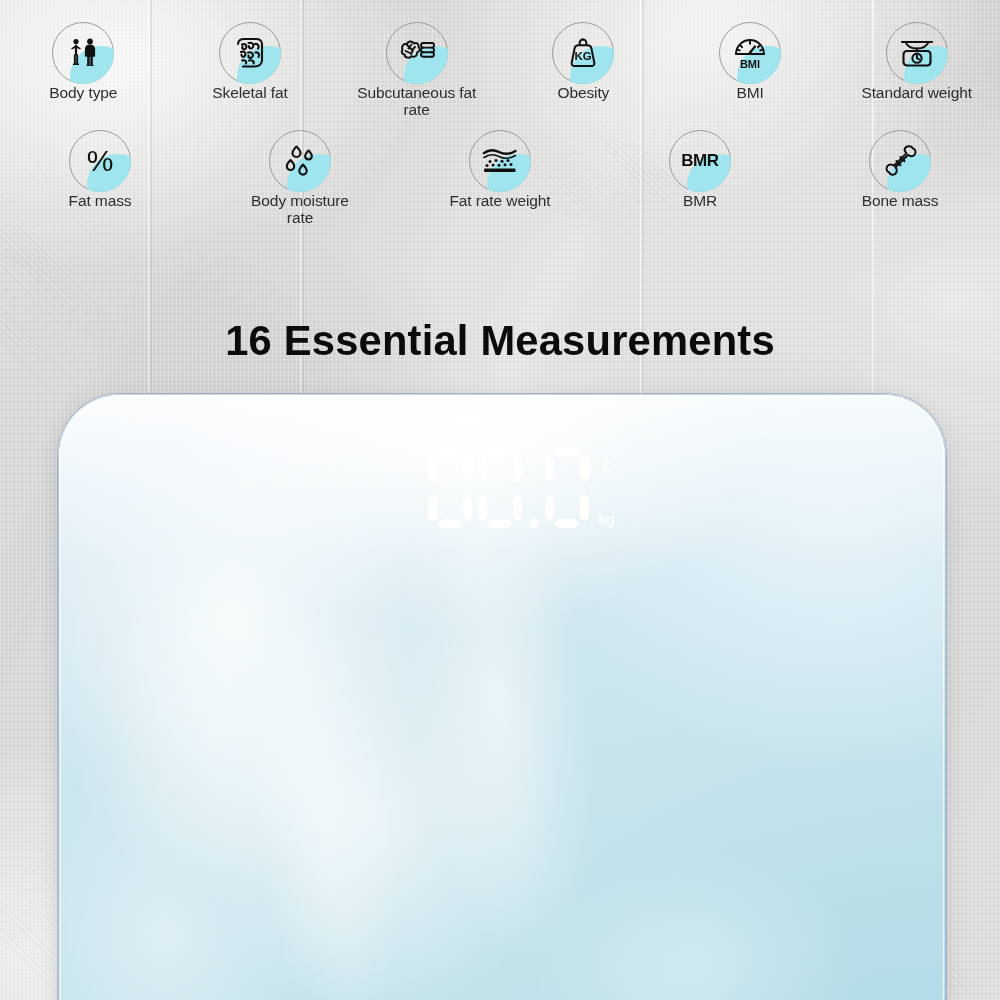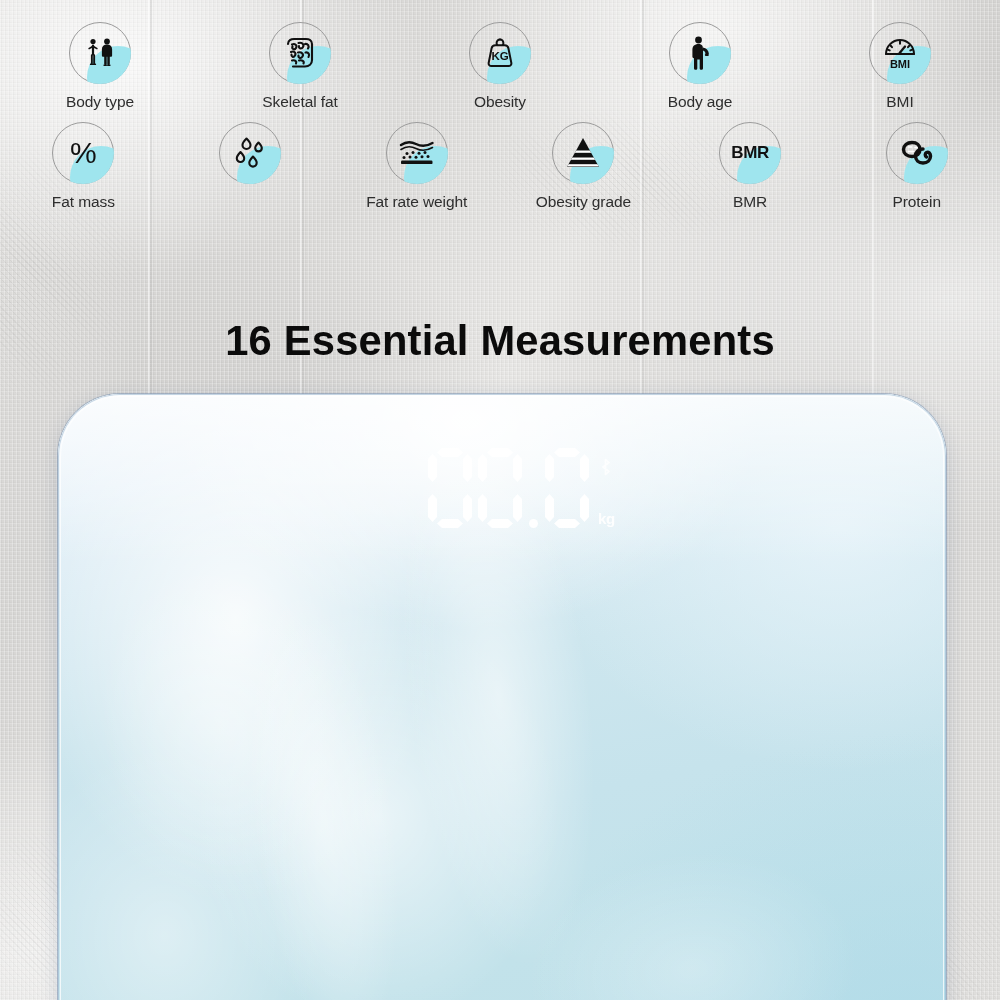--- a/index.html
+++ b/index.html
@@ -119,21 +119,20 @@
     position: relative;
     z-index: 2;
     display: flex;
     align-items: center;
     justify-content: center;
     width: 100%;
     height: 100%;
   }
   .icon-circle svg { display: block; }
   .icon-label {
-    margin-top: 9px;
     font-size: 15.5px;
     line-height: 17px;
     color: #2e2e2e;
     text-align: center;
     max-width: 120px;
     letter-spacing: -0.1px;
   }
   .bmr-text {
     font-size: 17px;
     font-weight: bold;
@@ -360,58 +359,62 @@
               <path d="M22.5 15.5 C25.5 15 27 17.5 25.5 20"></path>
               <path d="M9 23.5 C12 22.5 14 24.5 13 26.5"></path>
               <path d="M16 23.5 C19 22.5 21.5 24.5 20.5 26.5"></path>
             </g>
           </svg>
         </span>
       </div>
       <div class="icon-label">Skeletal fat</div>
     </div>
 
+    <div class="icon-cell">
+      <div class="icon-circle">
+        <div class="clip">
+            <div class="blob"></div>
+          </div>
+        <span class="glyph">
+          <svg width="36" height="30" viewBox="0 0 36 30">
+            <g fill="none" stroke="#111" stroke-width="1.9" stroke-linejoin="round" stroke-linecap="round">
+              <path d="M3.5 12 C2 8 5 5 8 6.5 C8.5 3 13 2.5 15 5.5 C17.5 4 20 6 19.5 9 C21.5 10.5 21 14 18 14.5 C18.5 18 15 20 12.5 18 C10.5 21 6 20 5.5 16.5 C2.5 16 2 13.5 3.5 12 Z"></path>
+              <path d="M8.5 7.5 L12 11 M12.5 6.5 L9.5 10.5 M6.5 13 L11 15 M14 12 L12 16 M16 9 L13 12"></path>
+              <path d="M24.5 5 L33 5 M24.5 5 C22.8 5 22 6.2 22 7.4 C22 8.6 22.8 9.6 24.5 9.6 L33 9.6"></path>
+              <path d="M24.5 9.6 C22.8 9.6 22 10.8 22 12 C22 13.2 22.8 14.2 24.5 14.2 L33 14.2"></path>
+              <path d="M24.5 14.2 C22.8 14.2 22 15.4 22 16.6 C22 17.8 22.8 18.8 24.5 18.8 L33 18.8"></path>
+              <path d="M33 5 C34.5 5 35 6.2 35 7.4 C35 8.6 34.5 9.6 33 9.6"></path>
+              <path d="M33 9.6 C34.5 9.6 35 10.8 35 12 C35 13.2 34.5 14.2 33 14.2"></path>
+              <path d="M33 14.2 C34.5 14.2 35 15.4 35 16.6 C35 17.8 34.5 18.8 33 18.8"></path>
+            </g>
+          </svg>
+        </span>
+      </div>
+      <div class="icon-label">Subcutaneous fat rate</div>
+    </div>
 
     <div class="icon-cell">
       <div class="icon-circle">
         <div class="clip">
             <div class="blob"></div>
           </div>
         <span class="glyph">
           <svg width="36" height="36" viewBox="0 0 36 36">
             <g fill="none" stroke="#111" stroke-width="2" stroke-linejoin="round" stroke-linecap="round">
               <path d="M18 4.5 a3.4 3.4 0 0 1 3.4 3.4 a3.4 3.4 0 0 1 -0.5 1.8"></path>
               <path d="M18 4.5 a3.4 3.4 0 0 0 -3.4 3.4 a3.4 3.4 0 0 0 0.5 1.8"></path>
               <path d="M13.4 10.2 L22.6 10.2 C24.6 10.2 26 11.5 26.4 13.2 L29.3 27.8 C29.7 29.8 28.4 31 26.6 31 L9.4 31 C7.6 31 6.3 29.8 6.7 27.8 L9.6 13.2 C10 11.5 11.4 10.2 13.4 10.2 Z"></path>
             </g>
             <text x="18" y="25" text-anchor="middle" font-family="'Liberation Sans', sans-serif" font-size="11.5" font-weight="bold" fill="#111">KG</text>
           </svg>
         </span>
       </div>
       <div class="icon-label">Obesity</div>
     </div>
 
-    <div class="icon-cell">
-      <div class="icon-circle">
-        <div class="clip">
-            <div class="blob"></div>
-          </div>
-        <span class="glyph">
-          <svg width="28" height="36" viewBox="0 0 28 36">
-            <g fill="#111">
-              <circle cx="12.5" cy="5" r="3.4"></circle>
-              <path d="M12.5 9 C8.6 9 6.4 11.2 6.4 14.6 L6.4 21.5 C6.4 22.6 7.1 23.2 8 23.2 L8 33.2 C8 34.2 8.8 34.8 9.7 34.8 C10.6 34.8 11.3 34.2 11.3 33.2 L11.3 24.5 L13.7 24.5 L13.7 33.2 C13.7 34.2 14.4 34.8 15.3 34.8 C16.2 34.8 17 34.2 17 33.2 L17 14.6 C17 11.2 16.4 9 12.5 9 Z"></path>
-              <path d="M17 12.5 C20.4 13.2 22.4 15.2 22.8 18.2 C23 19.6 22.3 20.4 21.2 20.4 C20.2 20.4 19.6 19.7 19.5 18.6 C19.3 17 18.4 16 17 15.6 Z"></path>
-              <path d="M19.4 18.4 C21.8 18.4 22.8 19.6 22.6 21 L20.1 21 C19.3 21 18.9 20.5 18.9 19.7 Z"></path>
-            </g>
-          </svg>
-        </span>
-      </div>
-      <div class="icon-label">Body age</div>
-    </div>
 
 
     <div class="icon-cell">
       <div class="icon-circle">
         <div class="clip">
             <div class="blob"></div>
           </div>
         <span class="glyph">
           <svg width="38" height="36" viewBox="0 0 38 36">
             <g fill="none" stroke="#111" stroke-width="2" stroke-linecap="round">
@@ -421,20 +424,40 @@
               <path d="M19 17.5 L24 11.5" stroke-width="2.2"></path>
             </g>
             <circle cx="19" cy="18.4" r="1.7" fill="#111"></circle>
             <text x="19" y="32.5" text-anchor="middle" font-family="'Liberation Sans', sans-serif" font-size="11" font-weight="bold" fill="#111">BMI</text>
           </svg>
         </span>
       </div>
       <div class="icon-label">BMI</div>
     </div>
 
+    <div class="icon-cell">
+      <div class="icon-circle">
+        <div class="clip">
+            <div class="blob"></div>
+          </div>
+        <span class="glyph">
+          <svg width="38" height="32" viewBox="0 0 38 32">
+            <g fill="none" stroke="#111" stroke-width="2.1" stroke-linecap="round" stroke-linejoin="round">
+              <path d="M4 5 L34 5"></path>
+              <path d="M7.5 5 C9 9 13.5 11.5 19 11.5 C24.5 11.5 29 9 30.5 5"></path>
+              <path d="M19 11.5 L19 14"></path>
+              <path d="M9 14 L29 14 C31 14 32.5 15.5 32.5 17.5 L32.5 25 C32.5 27 31 28.5 29 28.5 L9 28.5 C7 28.5 5.5 27 5.5 25 L5.5 17.5 C5.5 15.5 7 14 9 14 Z"></path>
+              <circle cx="19" cy="21.2" r="4.6"></circle>
+              <path d="M19 18.6 L19 21.2 L21 22.4"></path>
+            </g>
+          </svg>
+        </span>
+      </div>
+      <div class="icon-label">Standard weight</div>
+    </div>
 
   </div>
 
   <div class="icon-row row2">
 
 
     <div class="icon-cell">
       <div class="icon-circle">
         <div class="clip">
             <div class="blob"></div>
@@ -455,20 +478,21 @@
           <svg width="34" height="34" viewBox="0 0 34 34">
             <g fill="none" stroke="#111" stroke-width="2.1" stroke-linejoin="round" stroke-linecap="round">
               <path d="M13.5 2.5 C16 5 17.5 7 17.5 9 C17.5 11.3 15.7 13 13.5 13 C11.3 13 9.5 11.3 9.5 9 C9.5 7 11 5 13.5 2.5 Z"></path>
               <path d="M25.5 6.5 C27.5 8.6 28.8 10.3 28.8 12 C28.8 14 27.3 15.4 25.5 15.4 C23.7 15.4 22.2 14 22.2 12 C22.2 10.3 23.5 8.6 25.5 6.5 Z"></path>
               <path d="M7.5 16 C9.8 18.4 11.2 20.3 11.2 22.2 C11.2 24.4 9.5 26 7.5 26 C5.5 26 3.8 24.4 3.8 22.2 C3.8 20.3 5.2 18.4 7.5 16 Z"></path>
               <path d="M20 20.5 C22.3 23 23.7 24.9 23.7 26.8 C23.7 29 22 30.6 20 30.6 C18 30.6 16.3 29 16.3 26.8 C16.3 24.9 17.7 23 20 20.5 Z"></path>
             </g>
           </svg>
         </span>
       </div>
+      <div class="icon-label">Body moisture rate</div>
     </div>
 
     <div class="icon-cell">
       <div class="icon-circle">
         <div class="clip">
             <div class="blob"></div>
           </div>
         <span class="glyph">
           <svg width="38" height="28" viewBox="0 0 38 28">
             <g stroke="#111" fill="none" stroke-linecap="round">
@@ -486,77 +510,51 @@
                 <circle cx="24" cy="17.8" r="1.5"></circle>
               <circle cx="30" cy="17.4" r="1.5"></circle>
               <rect x="3" y="21.5" width="31.5" height="3.6" rx="1.2"></rect>
             </g>
           </svg>
         </span>
       </div>
       <div class="icon-label">Fat rate weight</div>
     </div>
 
-    <div class="icon-cell">
-      <div class="icon-circle">
-        <div class="clip">
-            <div class="blob"></div>
-          </div>
-        <span class="glyph">
-          <svg width="38" height="34" viewBox="0 0 38 34">
-            <defs>
-              <clipPath id="pyrclip">
-                <path d="M19 2 L35 31 L3 31 Z"></path>
-              </clipPath>
-            </defs>
-            <g clip-path="url(#pyrclip)">
-              <rect x="0" y="0" width="38" height="34" fill="#111"></rect>
-              <rect x="0" y="14.5" width="38" height="2.3" fill="#fff"></rect>
-              <rect x="0" y="21.5" width="38" height="2.3" fill="#fff"></rect>
-              <rect x="0" y="28.2" width="38" height="2.3" fill="#fff"></rect>
-            </g>
-          </svg>
-        </span>
-      </div>
-      <div class="icon-label">Obesity grade</div>
-    </div>
 
     <div class="icon-cell">
       <div class="icon-circle">
         <div class="clip">
             <div class="blob"></div>
           </div>
         <span class="glyph">
           <span class="bmr-text">BMR</span>
         </span>
       </div>
       <div class="icon-label">BMR</div>
     </div>
 
-    <div class="icon-cell">
-      <div class="icon-circle">
-        <div class="clip">
-            <div class="blob"></div>
-          </div>
-        <span class="glyph">
-          <svg width="36" height="30" viewBox="0 0 36 30">
-            <g fill="none" stroke="#111" stroke-width="3.4" stroke-linecap="round" stroke-linejoin="round">
-              <path d="M13 4.5 C8 4.5 4.5 7.5 4.5 11.5 C4.5 15.5 8 18.5 13 18.5 C18 18.5 21 15.5 21 11.5 C21 7.5 18 4.5 13 4.5 Z"></path>
-              <path d="M24 11 C19.5 11 16.5 14 16.5 18 C16.5 22 19.5 25 24 25 C28.5 25 31.5 22 31.5 18"></path>
-              <path d="M31.5 18 C31.5 15.3 29.5 13.5 27.5 14.5 C25.8 15.4 25.8 18 27.5 19"></path>
-            </g>
-            <g fill="none" stroke="#fff" stroke-width="1.5" stroke-linecap="round">
-              <path d="M9.5 9 L12.5 9 M9.5 13.5 L14.5 13.5 M16 9.5 L18 9.5"></path>
-            </g>
-          </svg>
-        </span>
-      </div>
-      <div class="icon-label">Protein</div>
-    </div>
-
+
+    <div class="icon-cell">
+      <div class="icon-circle">
+        <div class="clip">
+            <div class="blob"></div>
+          </div>
+        <span class="glyph">
+          <svg width="36" height="36" viewBox="0 0 36 36">
+            <g fill="none" stroke="#111" stroke-width="2" stroke-linejoin="round" stroke-linecap="round">
+              <path d="M23.5 4.5 C26 2.5 29.5 3 31 5.5 C33.5 6 34.5 9.5 32.5 11.8 C30.8 13.8 27.8 13.6 26.2 11.8 L13.5 24.3 C15.2 26 15.3 29 13.3 30.7 C11 32.6 7.6 31.6 7 29.2 C4.6 28.6 3.6 25.2 5.5 22.9 C7.2 20.9 10.2 21 11.9 22.7 L24.5 10.1 C22.8 8.5 22 6.3 23.5 4.5 Z"></path>
+              <path d="M18.5 14 L22.5 18.2"></path>
+              <path d="M14.5 18 L18.5 22.2"></path>
+            </g>
+          </svg>
+        </span>
+      </div>
+      <div class="icon-label">Bone mass</div>
+    </div>
 
   </div>
 </div>
 
 <div class="headline">16 Essential Measurements</div>
 
 <div class="scale">
   <div class="scale-surface"></div>
   <div class="scale-clouds"></div>
   <div class="scale-topglow"></div>

